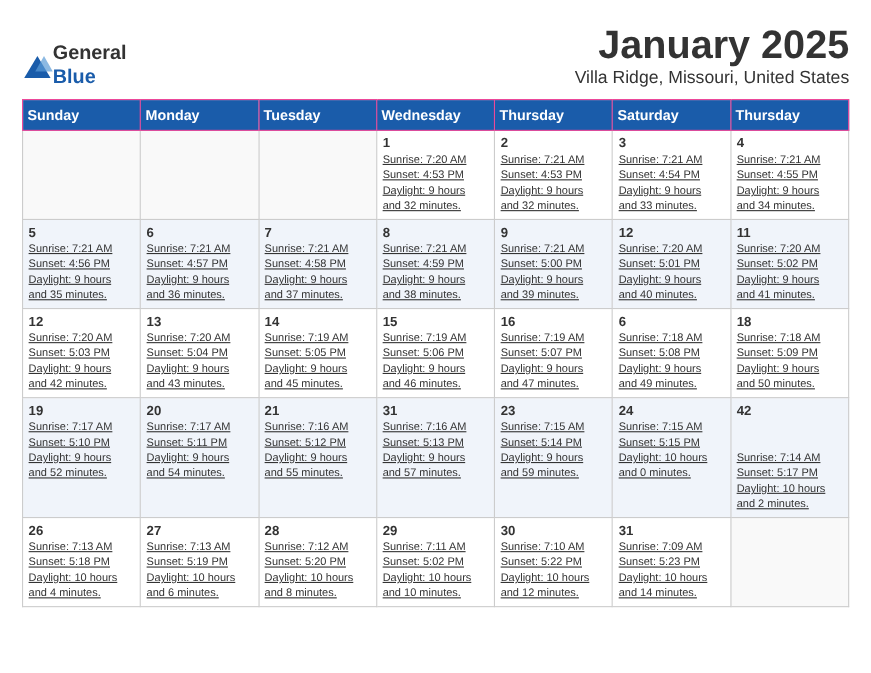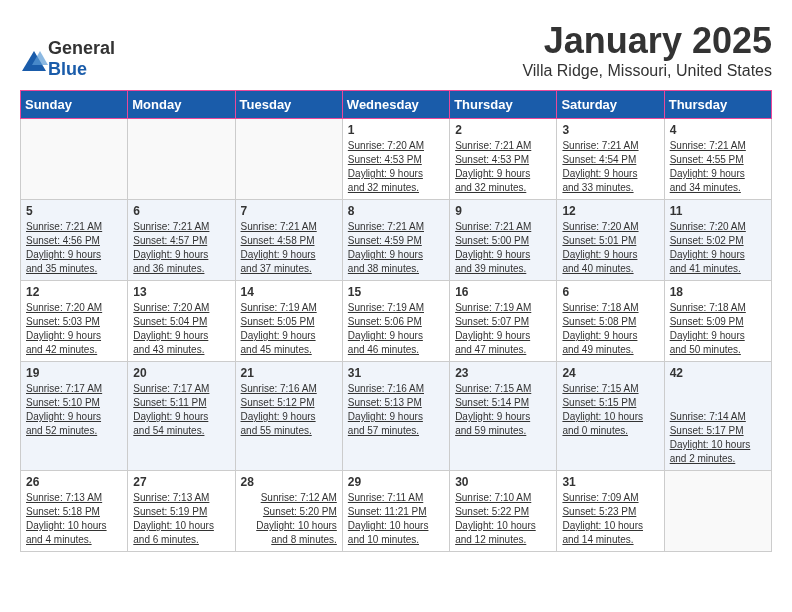--- a/index.html
+++ b/index.html
@@ -317,29 +317,29 @@
         </td>
         <td>
           <div class="day-number">27</div>
           <div class="cell-info" style="white-space: pre-line;">Sunrise: 7:13 AM
 Sunset: 5:19 PM
 Daylight: 10 hours
 and 6 minutes.</div>
         </td>
         <td>
           <div class="day-number">28</div>
-          <div class="cell-info" style="white-space: pre-line; text-align: right;">Sunrise: 7:12 AM
+          <div class="cell-info" style="white-space: pre-line;">Sunrise: 7:12 AM
 Sunset: 5:20 PM
 Daylight: 10 hours
 and 8 minutes.</div>
         </td>
         <td>
           <div class="day-number">29</div>
           <div class="cell-info" style="white-space: pre-line;">Sunrise: 7:11 AM
-Sunset: 11:21 PM
+Sunset: 5:02 PM
 Daylight: 10 hours
 and 10 minutes.</div>
         </td>
         <td>
           <div class="day-number">30</div>
           <div class="cell-info" style="white-space: pre-line;">Sunrise: 7:10 AM
 Sunset: 5:22 PM
 Daylight: 10 hours
 and 12 minutes.</div>
         </td>

